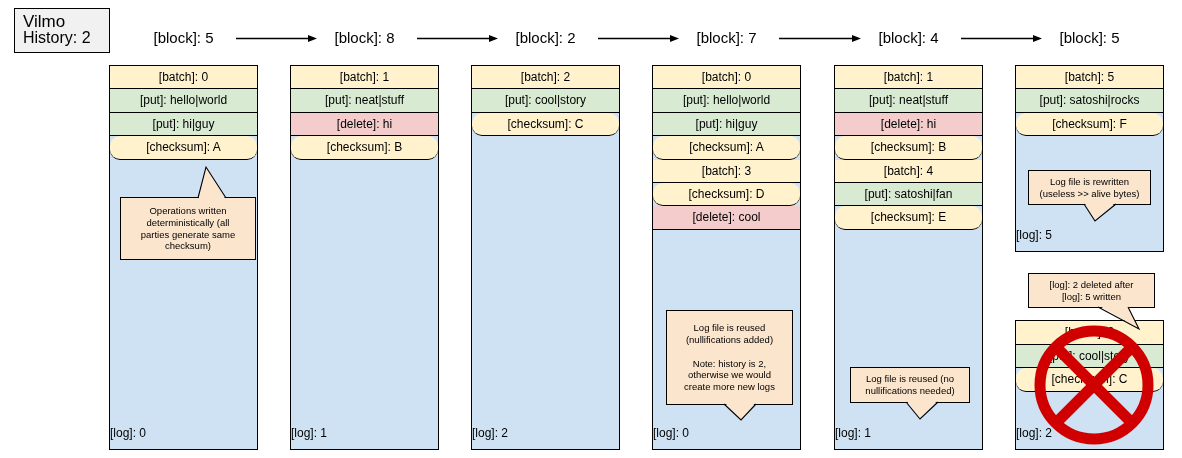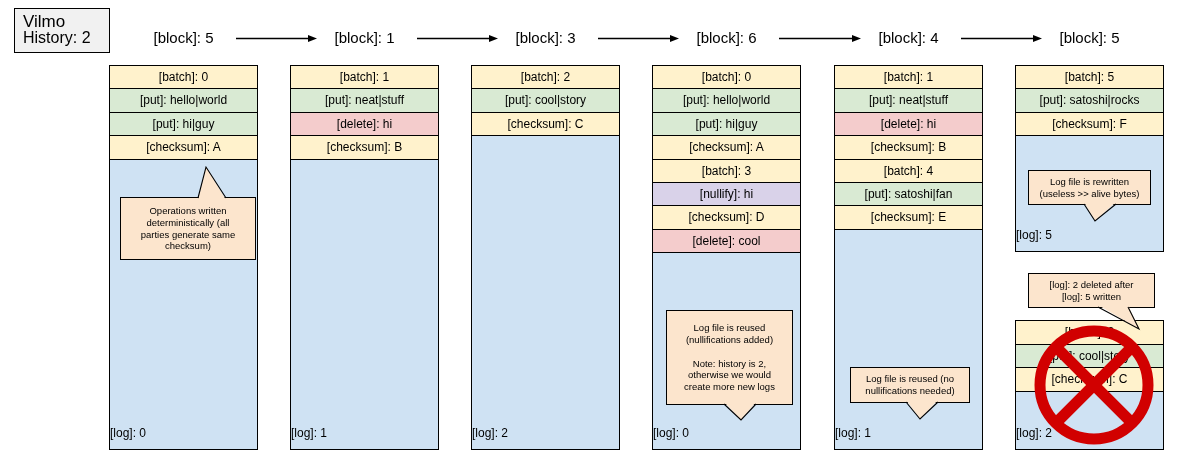--- a/index.html
+++ b/index.html
@@ -23,21 +23,21 @@
   .col {
     position:absolute; top:65px; width:149px; box-sizing:border-box;
     background:var(--log); border:1px solid #000;
   }
   .row {
     box-sizing:border-box; height:23.4px; line-height:22.4px;
     border-bottom:1px solid #000; text-align:center; font-size:12px;
     overflow:hidden; white-space:nowrap;
   }
   .row.batch    { background:var(--batch); }
-  .row.checksum { background:var(--checksum); }
+  .row.checksum { background:var(--checksum);border-radius:10px; }
   .row.put      { background:var(--put); }
   .row.delete   { background:var(--delete); }
   .row.nullify  { background:var(--nullify); }
   .log-label {
     position:absolute; left:0; right:0; bottom:9px;
     text-align:left; font-size:12px;
   }
   .callout {
     position:absolute; box-sizing:border-box;
     background:var(--callout); border:1px solid #000;
@@ -64,43 +64,42 @@
 
   <div id="columns">
       <div class="block-header" style="left: 109px;">[block]: 5</div>
       <div class="col" style="left: 109px; top: 65px; height: 385px;">
         <div class="row batch">[batch]: 0</div>
         <div class="row put">[put]: hello|world</div>
         <div class="row put">[put]: hi|guy</div>
         <div class="row checksum">[checksum]: A</div>
         <div class="log-label">[log]: 0</div>
       </div>
-      <div class="block-header" style="left: 290px;">[block]: 1</div>
+      <div class="block-header" style="left: 290px;">[block]: 8</div>
       <div class="col" style="left: 290px; top: 65px; height: 385px;">
         <div class="row batch">[batch]: 1</div>
         <div class="row put">[put]: neat|stuff</div>
         <div class="row delete">[delete]: hi</div>
         <div class="row checksum">[checksum]: B</div>
         <div class="log-label">[log]: 1</div>
       </div>
-      <div class="block-header" style="left: 471px;">[block]: 3</div>
+      <div class="block-header" style="left: 471px;">[block]: 2</div>
       <div class="col" style="left: 471px; top: 65px; height: 385px;">
         <div class="row batch">[batch]: 2</div>
         <div class="row put">[put]: cool|story</div>
         <div class="row checksum">[checksum]: C</div>
         <div class="log-label">[log]: 2</div>
       </div>
-      <div class="block-header" style="left: 652px;">[block]: 6</div>
+      <div class="block-header" style="left: 652px;">[block]: 7</div>
       <div class="col" style="left: 652px; top: 65px; height: 385px;">
         <div class="row batch">[batch]: 0</div>
         <div class="row put">[put]: hello|world</div>
         <div class="row put">[put]: hi|guy</div>
         <div class="row checksum">[checksum]: A</div>
         <div class="row batch">[batch]: 3</div>
-        <div class="row nullify">[nullify]: hi</div>
         <div class="row checksum">[checksum]: D</div>
         <div class="row delete">[delete]: cool</div>
         <div class="log-label">[log]: 0</div>
       </div>
       <div class="block-header" style="left: 834px;">[block]: 4</div>
       <div class="col" style="left: 834px; top: 65px; height: 385px;">
         <div class="row batch">[batch]: 1</div>
         <div class="row put">[put]: neat|stuff</div>
         <div class="row delete">[delete]: hi</div>
         <div class="row checksum">[checksum]: B</div>

